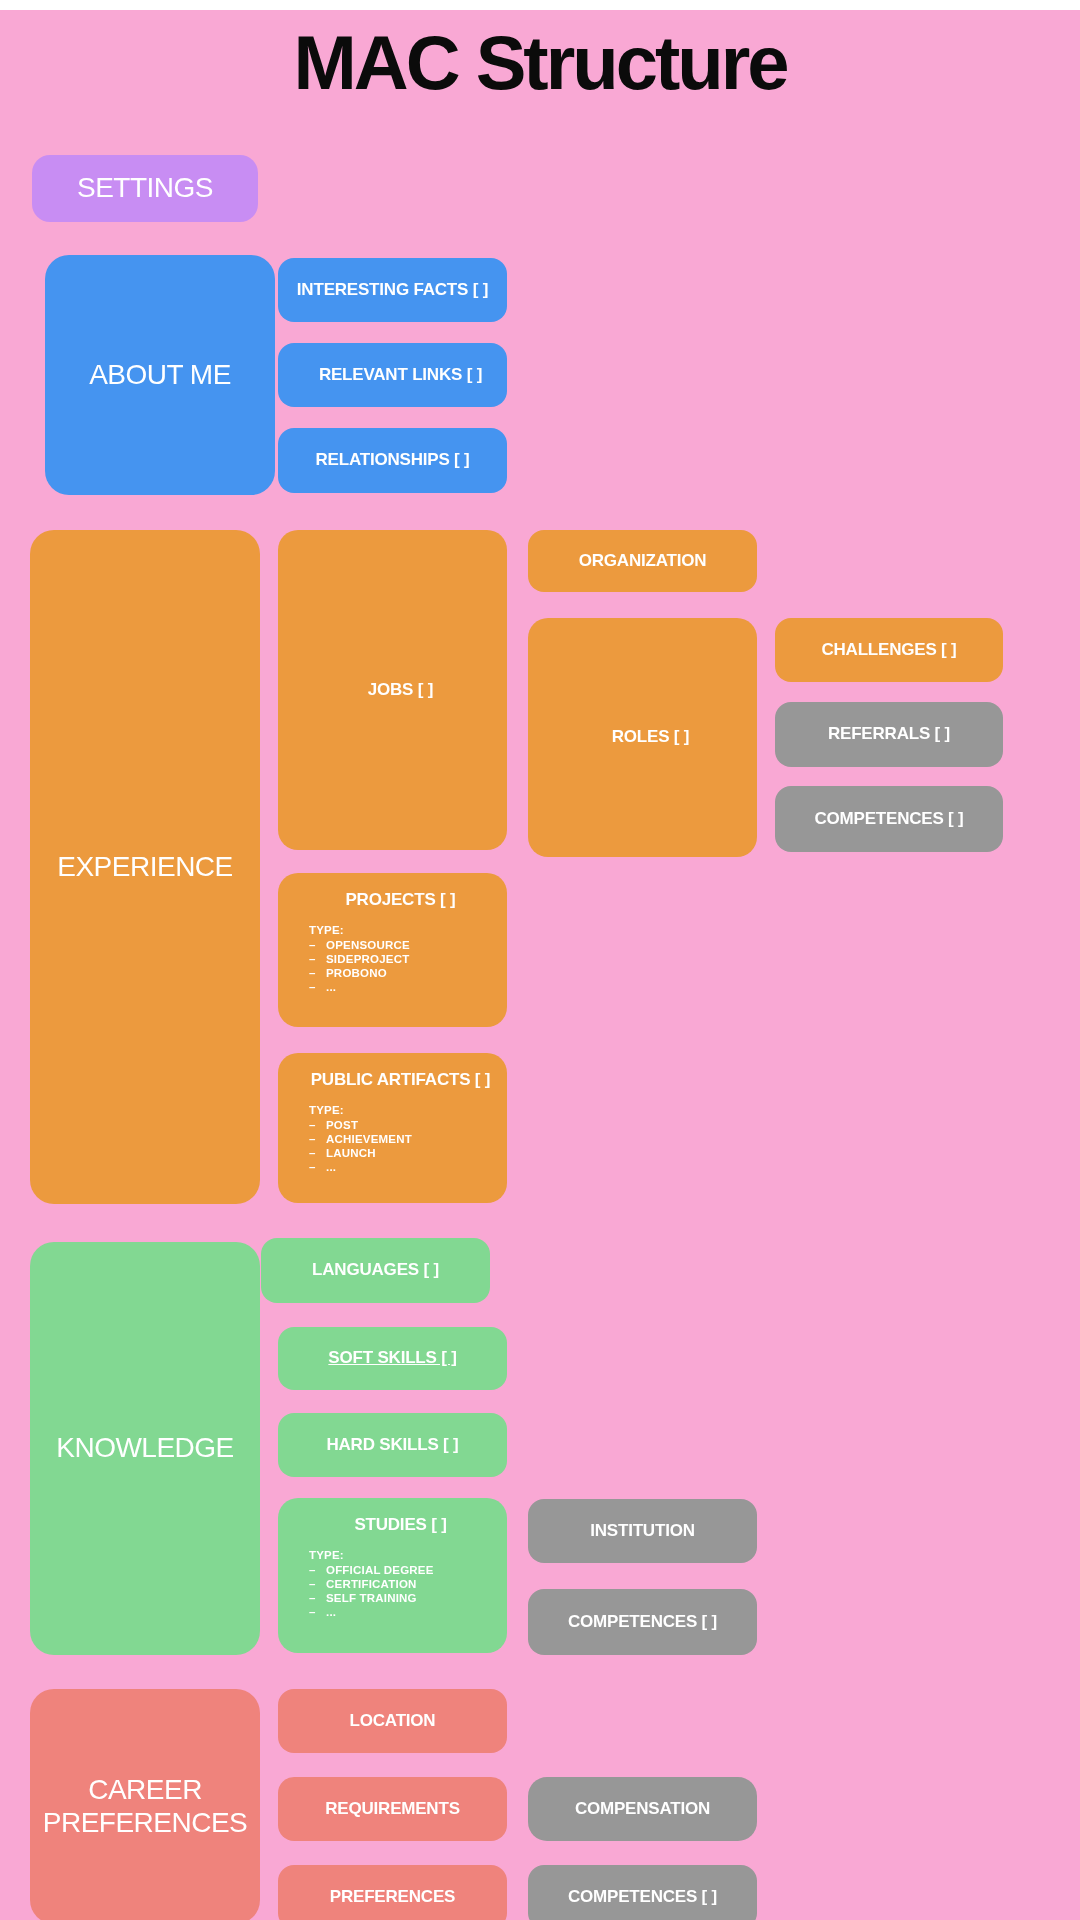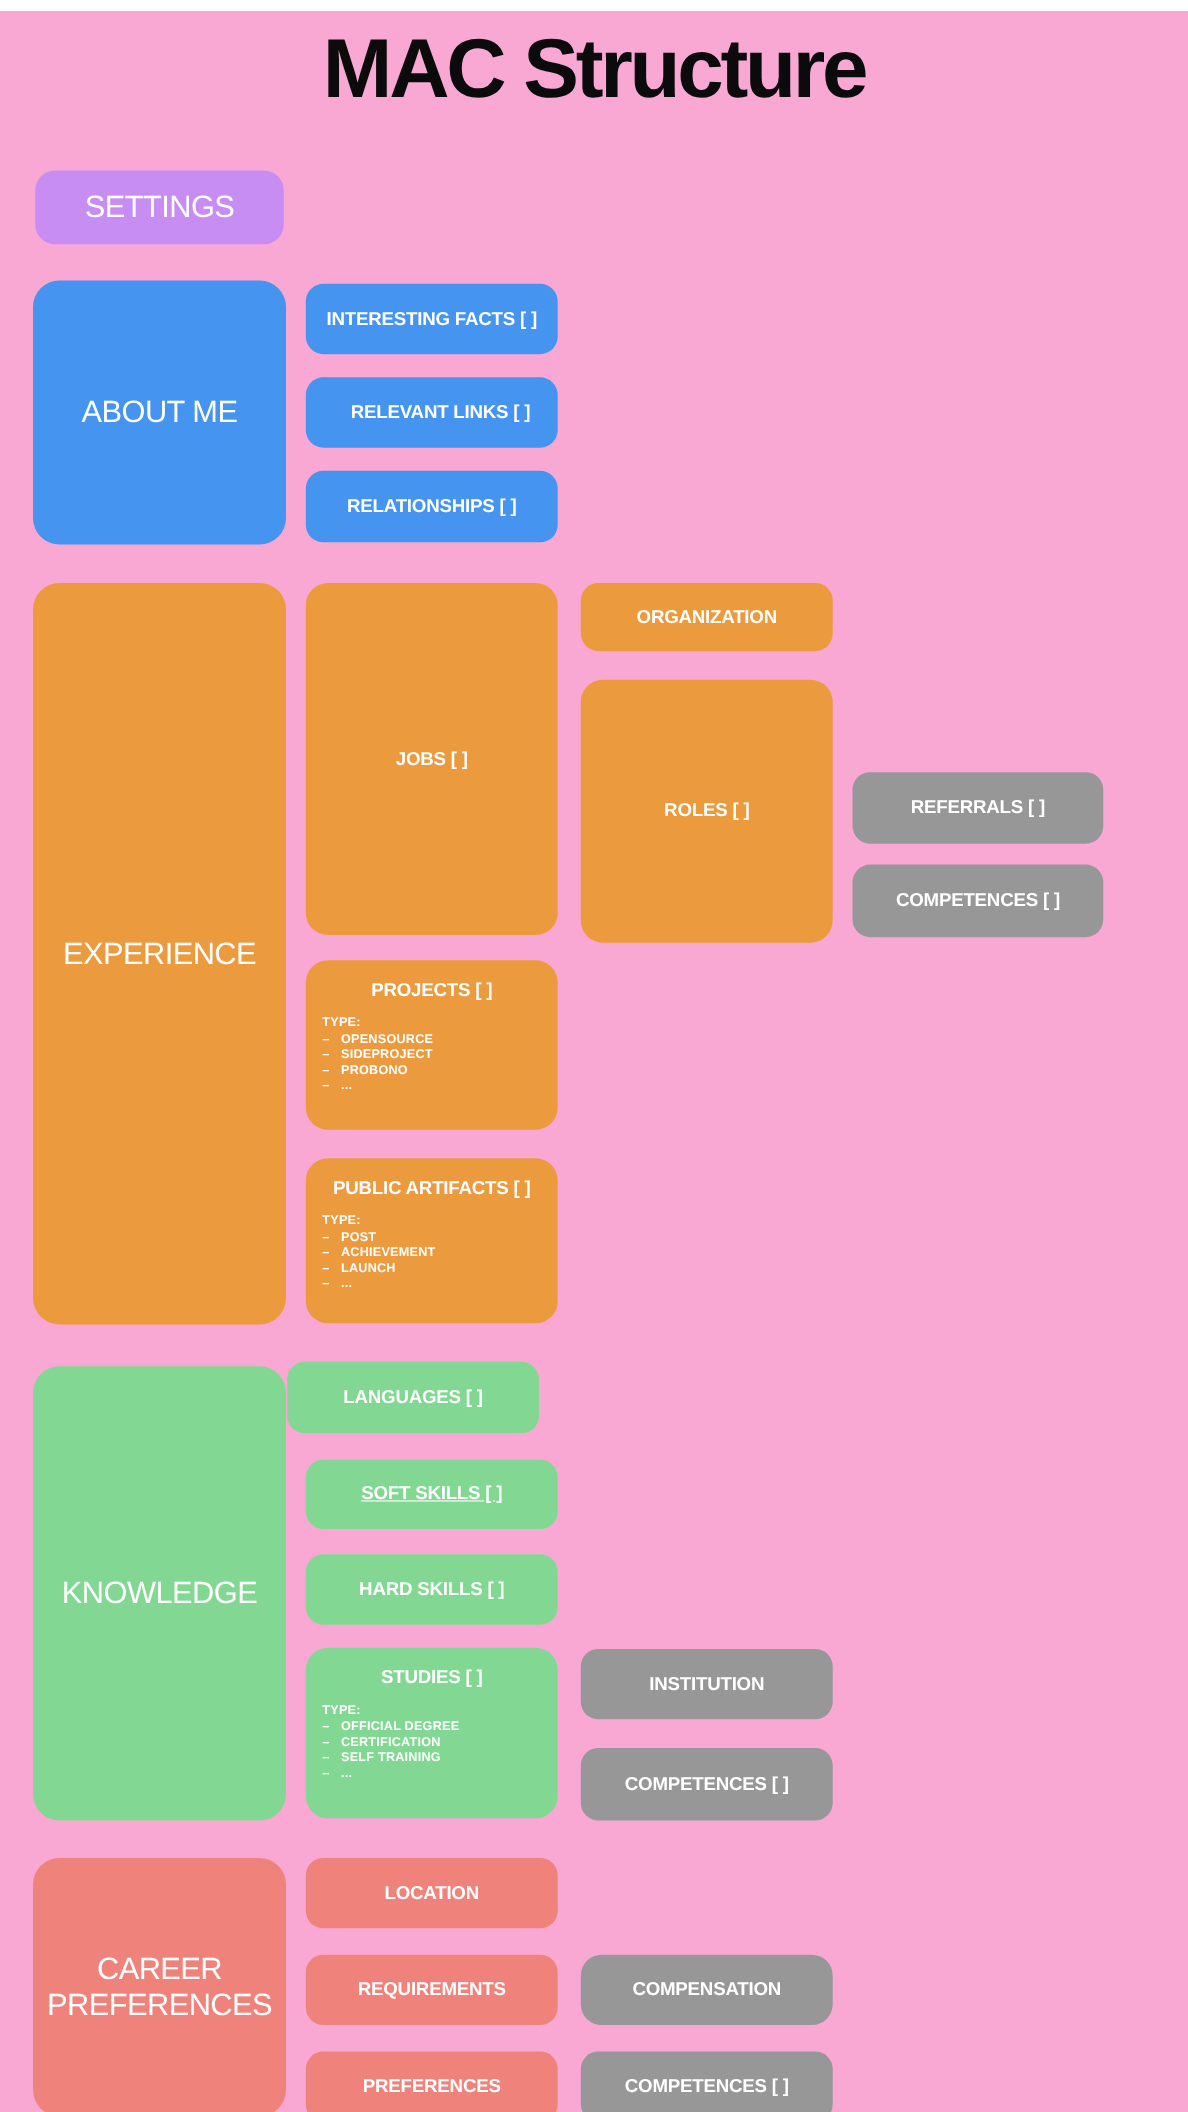--- a/index.html
+++ b/index.html
@@ -14,21 +14,21 @@
     display:flex; align-items:center; justify-content:center;
     font-size:76px; font-weight:bold; letter-spacing:-3px; color:#0b0b0b;
     white-space:nowrap;
   }
   .node {
     position:absolute; display:flex; align-items:center; justify-content:center;
     color:#ffffff; text-align:center;
   }
   .r16 { border-radius:16px; }
   .r18 { border-radius:18px; }
-  .r20 { border-radius:20px; }
+  .r20 { border-radius:20px;padding-left:16px; }
   .r24 { border-radius:24px; }
   .c-purple { background:var(--purple); }
   .c-blue   { background:var(--blue); }
   .c-orange { background:var(--orange); }
   .c-green  { background:var(--green); }
   .c-red    { background:var(--red); }
   .c-gray   { background:var(--gray); }
   .label-sm { font-size:17px; font-weight:700; letter-spacing:-0.2px; line-height:1.2; }
   .label-lg { font-size:28px; font-weight:400; letter-spacing:-0.5px; line-height:1.15; padding:0 14px; }
   .listbox { flex-direction:column; align-items:stretch; justify-content:flex-start; }
@@ -48,21 +48,21 @@
 <body>
 
 <div class="canvas">
 
   <h1 class="page-title">MAC Structure</h1>
 
   <div class="node r18 c-purple" style="left:32px; top:145px; width:226px; height:67px;">
     <span class="label-lg">SETTINGS</span>
   </div>
 
-  <div class="node r24 c-blue" style="left:30px; top:245px; width:230px; height:240px;">
+  <div class="node r24 c-blue" style="left:45px; top:245px; width:230px; height:240px;">
     <span class="label-lg">ABOUT ME</span>
   </div>
   <div class="node r16 c-blue" style="left:278px; top:248px; width:229px; height:64px;">
     <span class="label-sm">INTERESTING FACTS [ ]</span>
   </div>
   <div class="node r16 c-blue" style="left:278px; top:333px; width:229px; height:64px;padding-left:16px;">
     <span class="label-sm">RELEVANT LINKS [ ]</span>
   </div>
   <div class="node r16 c-blue" style="left:278px; top:418px; width:229px; height:65px;">
     <span class="label-sm">RELATIONSHIPS [ ]</span>
@@ -72,20 +72,23 @@
     <span class="label-lg">EXPERIENCE</span>
   </div>
   <div class="node r20 c-orange" style="left:278px; top:520px; width:229px; height:320px;">
     <span class="label-sm">JOBS [ ]</span>
   </div>
   <div class="node r16 c-orange" style="left:528px; top:520px; width:229px; height:62px;">
     <span class="label-sm">ORGANIZATION</span>
   </div>
   <div class="node r20 c-orange" style="left:528px; top:608px; width:229px; height:239px;">
     <span class="label-sm">ROLES [ ]</span>
+  </div>
+  <div class="node r16 c-orange" style="left:775px; top:608px; width:228px; height:64px;">
+    <span class="label-sm">CHALLENGES [ ]</span>
   </div>
   <div class="node r16 c-gray" style="left:775px; top:692px; width:228px; height:65px;">
     <span class="label-sm">REFERRALS [ ]</span>
   </div>
   <div class="node r16 c-gray" style="left:775px; top:776px; width:228px; height:66px;">
     <span class="label-sm">COMPETENCES [ ]</span>
   </div>
 
   <div class="node listbox r20 c-orange" style="left:278px; top:863px; width:229px; height:154px;border-radius:20px;">
     <div class="list-title">PROJECTS [ ]</div>

